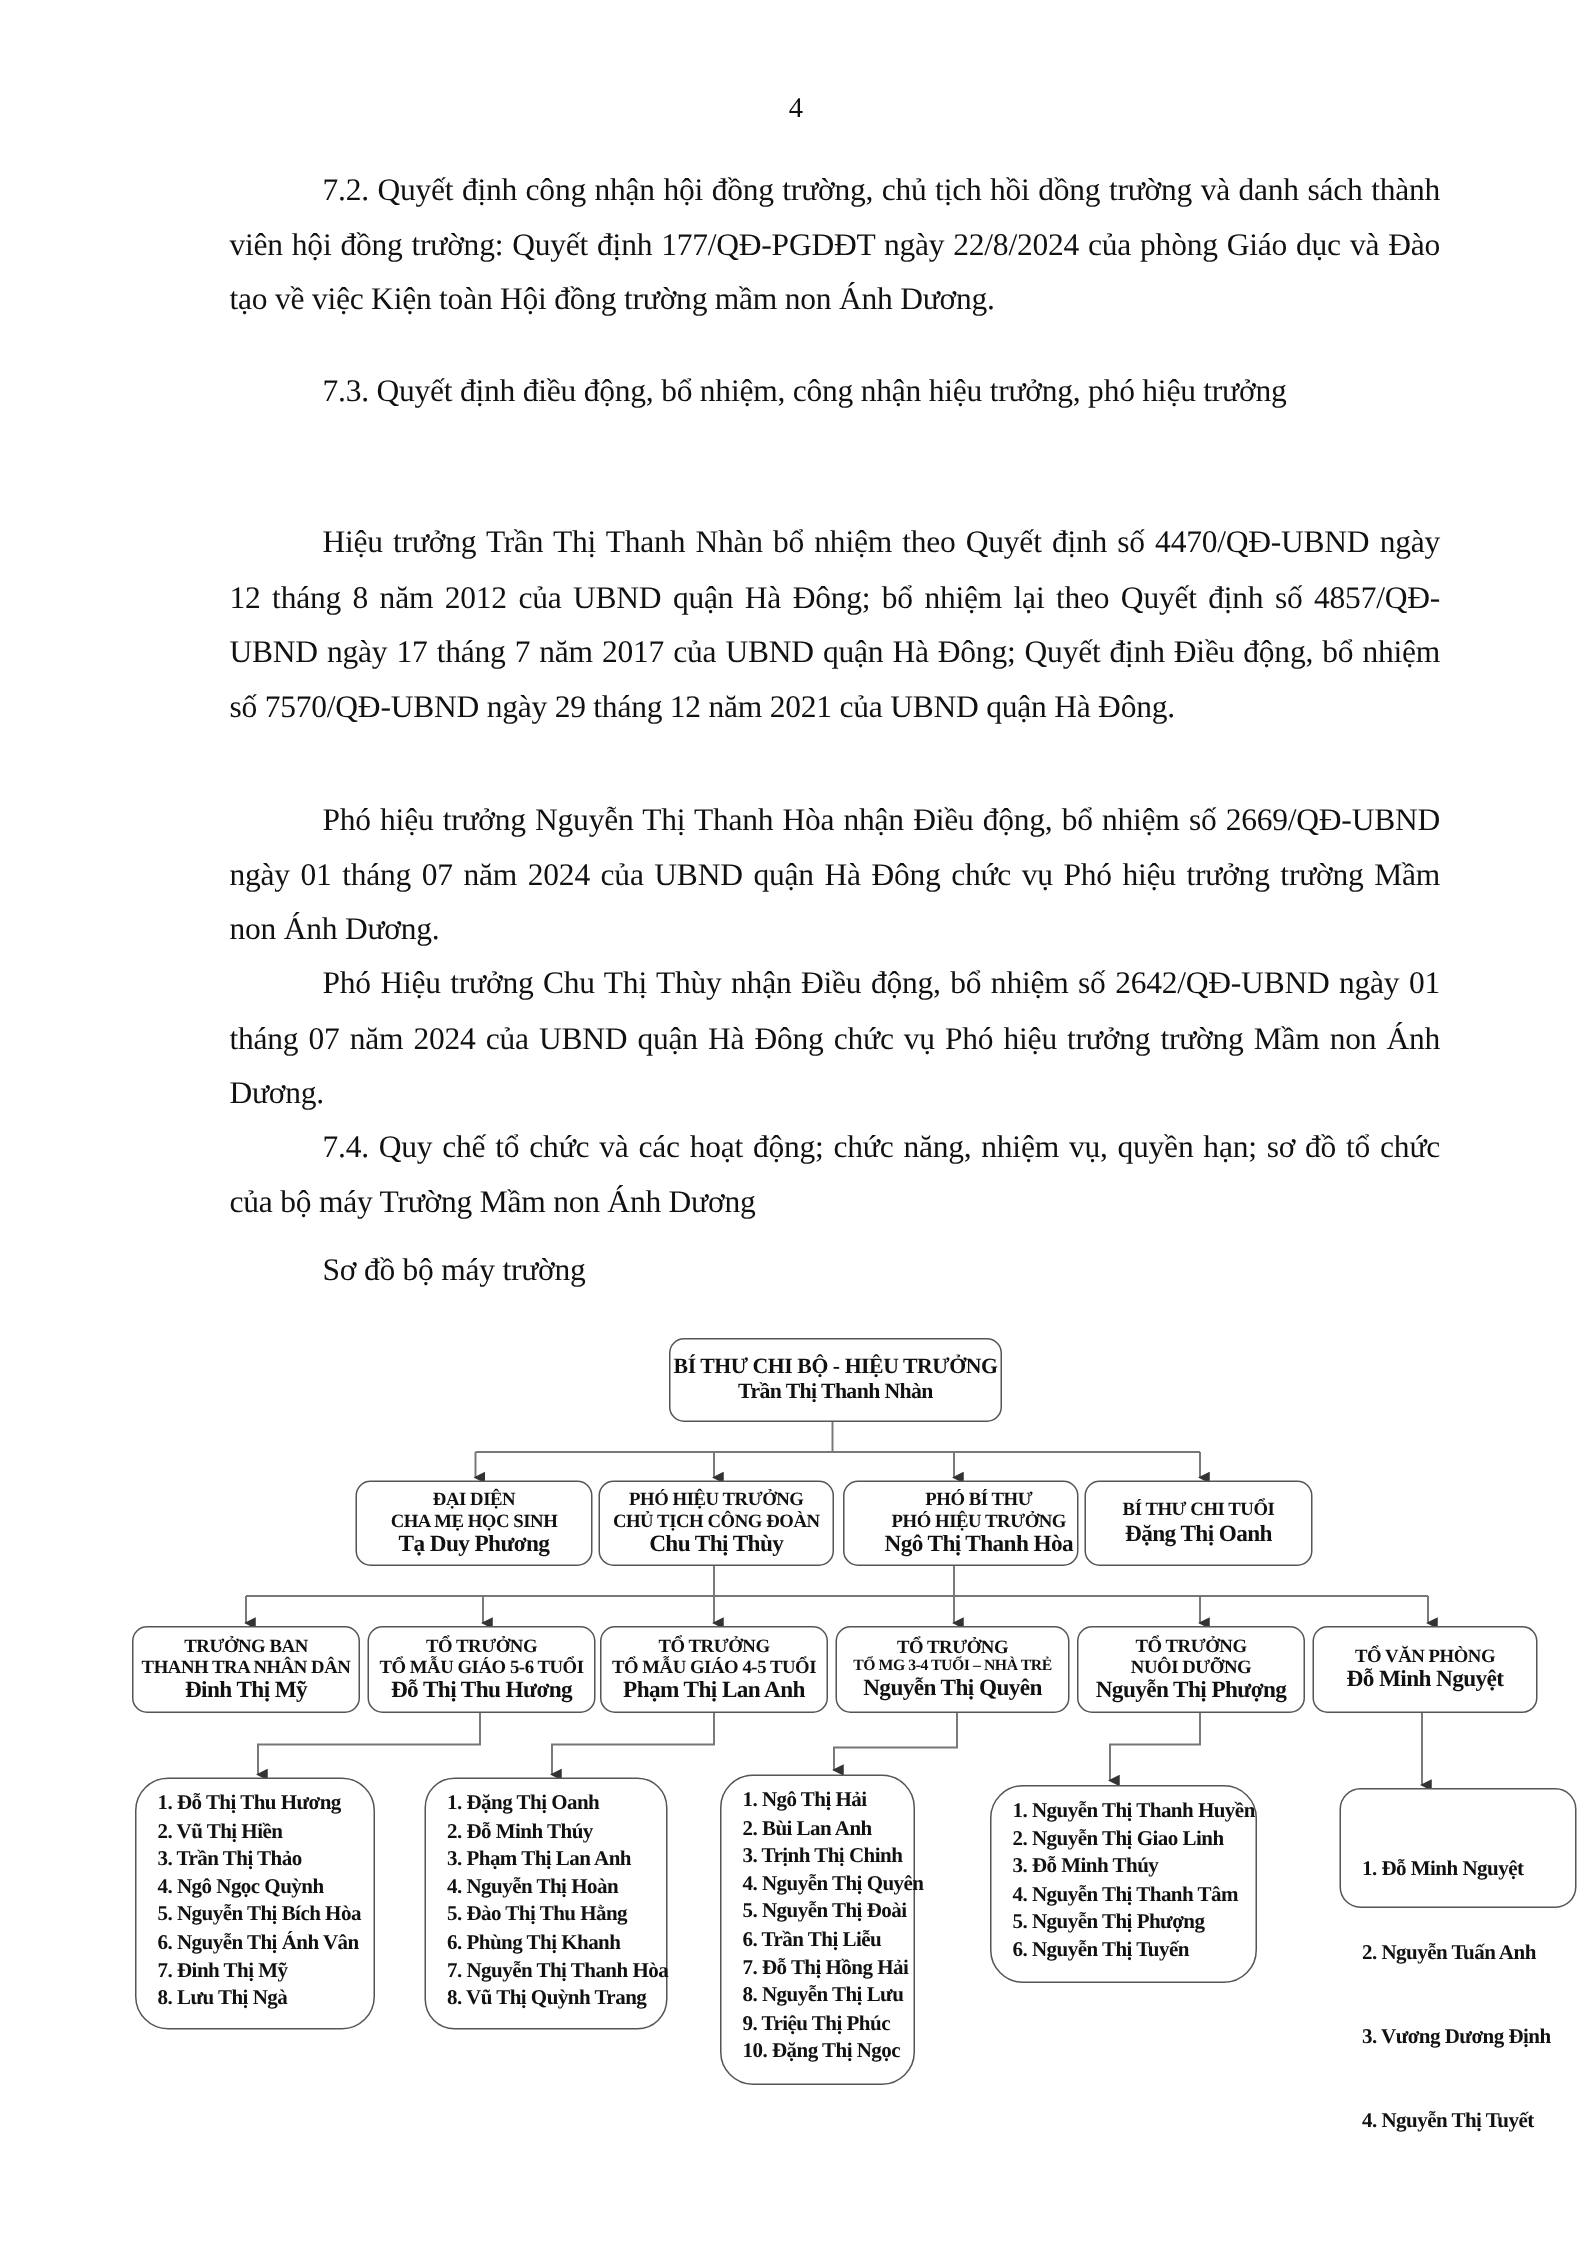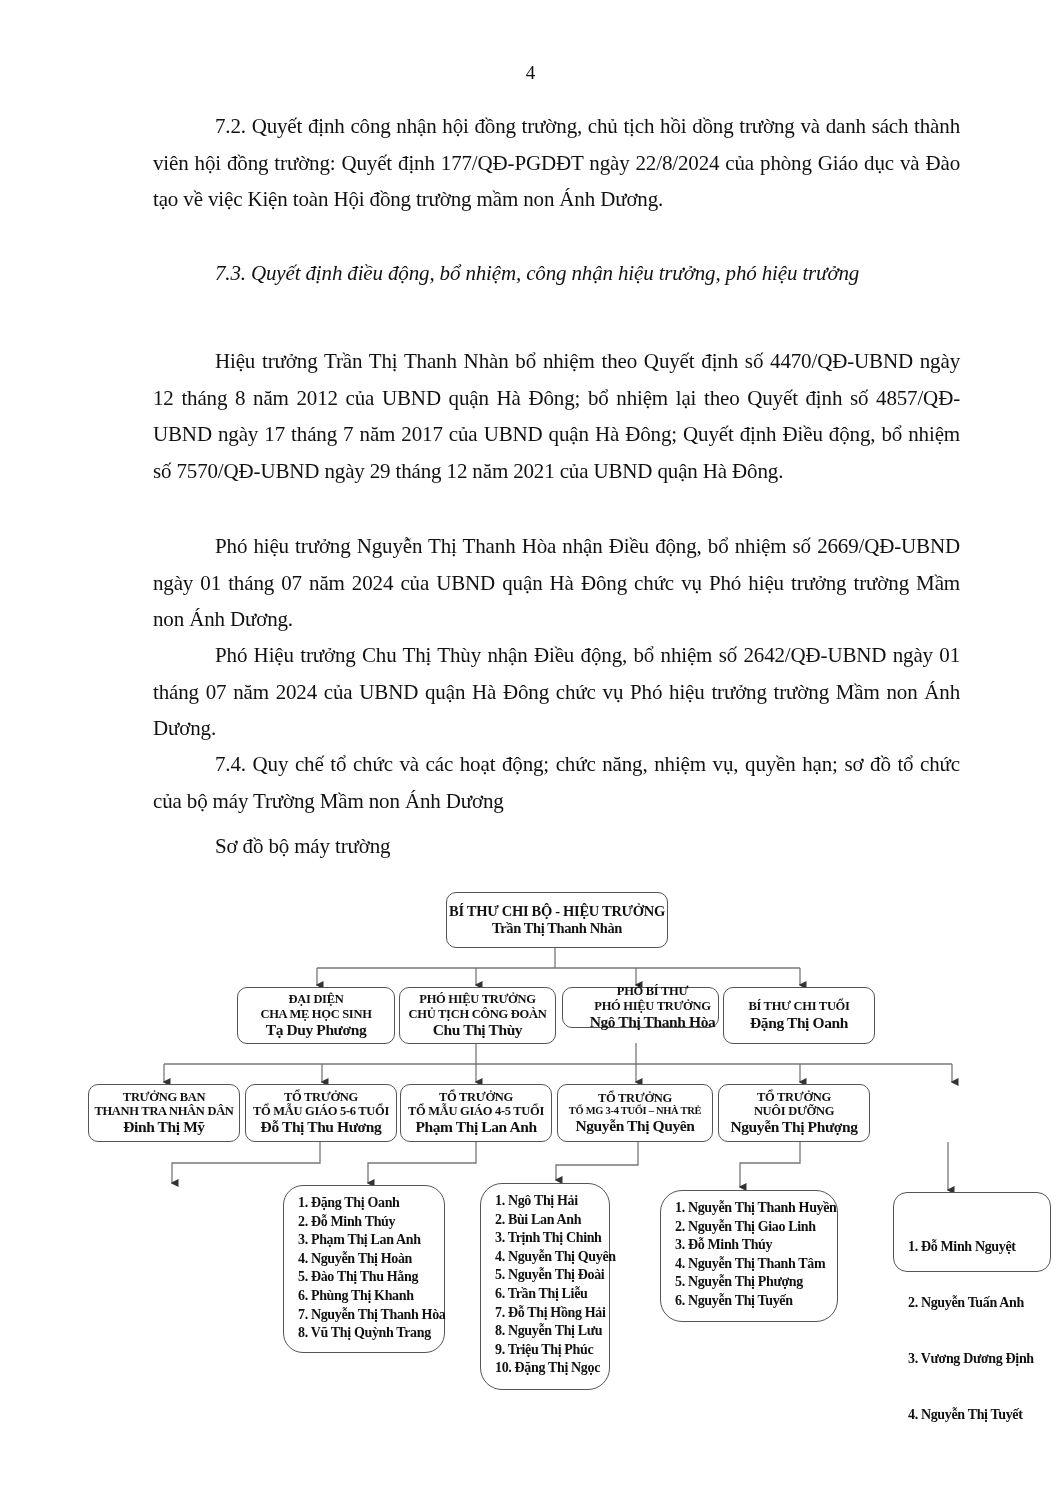--- a/index.html
+++ b/index.html
@@ -21,21 +21,21 @@
           line-height:18.6px; letter-spacing:-0.35px; font-family:"Liberation Serif", serif; }
   .list div { white-space:nowrap; }
   svg.lines { position:absolute; left:0; top:0; }
 </style>
 </head>
 <body>
 
 <div class="page-num">4</div>
 
 <p class="para" style="top:108px;">7.2.  Quyết định công nhận hội đồng trường, chủ tịch hồi dồng trường và danh sách thành viên hội đồng trường: Quyết định 177/QĐ-PGDĐT ngày 22/8/2024 của phòng Giáo dục và Đào tạo về việc Kiện toàn Hội đồng trường mầm non Ánh Dương.</p>
-<p class="para" style="top:255px;font-style:italic;">7.3. Quyết định điều động, bổ nhiệm, công nhận hiệu trưởng, phó hiệu trưởng</p>
+<p class="para" style="top:242px;">7.3. Quyết định điều động, bổ nhiệm, công nhận hiệu trưởng, phó hiệu trưởng</p>
 <p class="para" style="top:343px;">Hiệu trưởng Trần Thị Thanh Nhàn bổ nhiệm theo Quyết định số 4470/QĐ-UBND ngày 12 tháng 8 năm 2012 của UBND quận Hà Đông; bổ nhiệm lại theo Quyết định số 4857/QĐ-UBND ngày 17 tháng 7 năm 2017 của UBND quận Hà Đông; Quyết định Điều động, bổ nhiệm số 7570/QĐ-UBND ngày 29 tháng 12 năm 2021 của UBND quận Hà Đông.</p>
 <p class="para" style="top:528px;">Phó hiệu trưởng Nguyễn Thị Thanh Hòa nhận Điều động, bổ nhiệm số 2669/QĐ-UBND ngày 01 tháng 07 năm 2024 của UBND quận Hà Đông chức vụ Phó hiệu trưởng trường Mầm non Ánh Dương.</p>
 <p class="para" style="top:637px;">Phó Hiệu trưởng Chu Thị Thùy nhận Điều động, bổ nhiệm số 2642/QĐ-UBND ngày 01 tháng 07 năm 2024 của UBND quận Hà Đông chức vụ Phó hiệu trưởng trường Mầm non Ánh Dương.</p>
 <p class="para" style="top:746px;">7.4. Quy chế tổ chức và các hoạt động; chức năng, nhiệm vụ, quyền hạn; sơ đồ tổ chức của bộ máy Trường Mầm non Ánh Dương</p>
 <p class="para" style="top:828px;">Sơ đồ bộ máy trường</p>
 
 <div class="chart">
   <svg class="lines" width="1061" height="1500">
     <defs>
       <marker id="arr" markerWidth="6" markerHeight="6" refX="3" refY="5" orient="auto">
@@ -77,21 +77,21 @@
   <div class="box" style="left:237px; top:987px; width:158px; height:57px;">
     <div class="role">ĐẠI DIỆN</div>
     <div class="role">CHA MẸ HỌC SINH</div>
     <div class="name">Tạ Duy Phương</div>
   </div>
   <div class="box" style="left:399px; top:987px; width:157px; height:57px;">
     <div class="role">PHÓ HIỆU TRƯỞNG</div>
     <div class="role">CHỦ TỊCH CÔNG ĐOÀN</div>
     <div class="name">Chu Thị Thùy</div>
   </div>
-  <div class="box" style="left:562px; top:987px; width:157px; height:41px;padding-left:24px;">
+  <div class="box" style="left:562px; top:987px; width:157px; height:57px;padding-left:24px;">
     <div class="role">PHÓ BÍ THƯ</div>
     <div class="role">PHÓ HIỆU TRƯỞNG</div>
     <div class="name">Ngô Thị Thanh Hòa</div>
   </div>
   <div class="box" style="left:723px; top:987px; width:152px; height:57px;">
     <div class="role">BÍ THƯ CHI TUỔI</div>
     <div class="name">Đặng Thị Oanh</div>
   </div>
 
   <div class="box" style="left:88px; top:1084px; width:152px; height:58px;">
@@ -112,21 +112,35 @@
   <div class="box" style="left:557px; top:1084px; width:156px; height:58px;">
     <div class="role">TỔ TRƯỞNG</div>
     <div class="role" style="font-size:10.5px;">TỔ MG 3-4 TUỔI – NHÀ TRẺ</div>
     <div class="name">Nguyễn Thị Quyên</div>
   </div>
   <div class="box" style="left:718px; top:1084px; width:152px; height:58px;">
     <div class="role">TỔ TRƯỞNG</div>
     <div class="role">NUÔI DƯỠNG</div>
     <div class="name">Nguyễn Thị Phượng</div>
   </div>
+  <div class="box" style="left:875px; top:1084px; width:150px; height:58px;">
+    <div class="role">TỔ VĂN PHÒNG</div>
+    <div class="name">Đỗ Minh Nguyệt</div>
+  </div>
 
+  <div class="list" style="left:90px; top:1185px; width:160px; height:168px;">
+    <div>1. Đỗ Thị Thu Hương</div>
+    <div>2. Vũ Thị Hiền</div>
+    <div>3. Trần Thị Thảo</div>
+    <div>4. Ngô Ngọc Quỳnh</div>
+    <div>5. Nguyễn Thị Bích Hòa</div>
+    <div>6. Nguyễn Thị Ánh Vân</div>
+    <div>7. Đinh Thị Mỹ</div>
+    <div>8. Lưu Thị Ngà</div>
+  </div>
   <div class="list" style="left:283px; top:1185px; width:162px; height:168px;border-radius:20px;">
     <div>1. Đặng Thị Oanh</div>
     <div>2. Đỗ Minh Thúy</div>
     <div>3. Phạm Thị Lan Anh</div>
     <div>4. Nguyễn Thị Hoàn</div>
     <div>5. Đào Thị Thu Hằng</div>
     <div>6. Phùng Thị Khanh</div>
     <div>7. Nguyễn Thị Thanh Hòa</div>
     <div>8. Vũ Thị Quỳnh Trang</div>
   </div>

